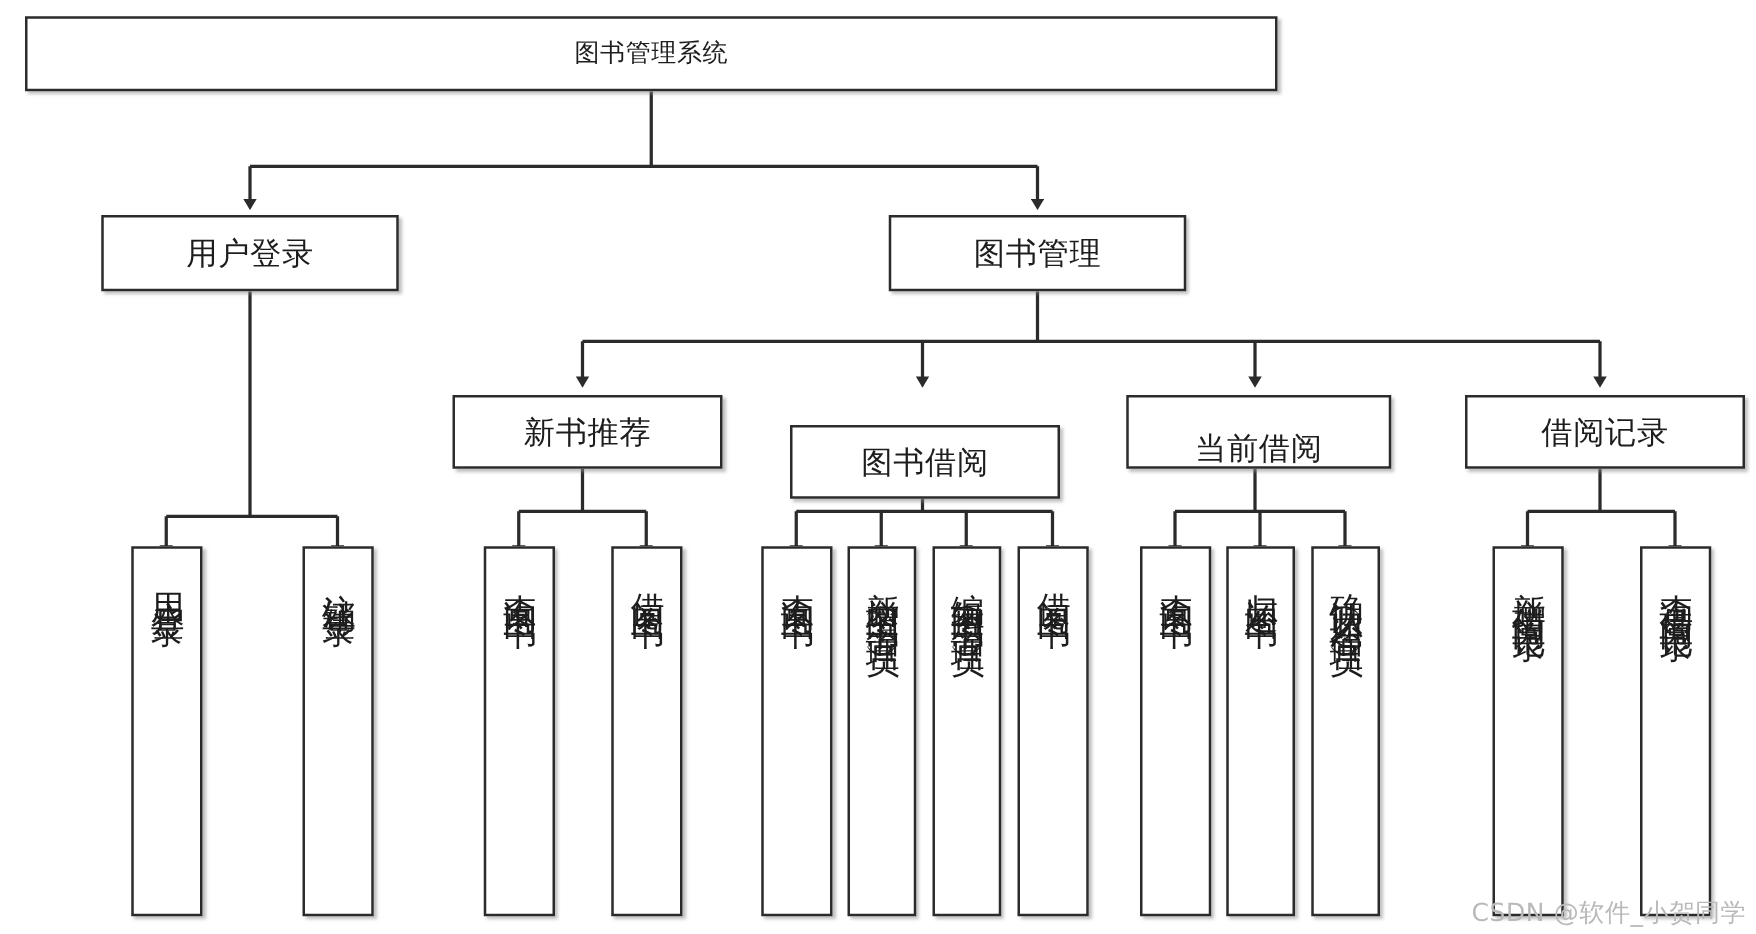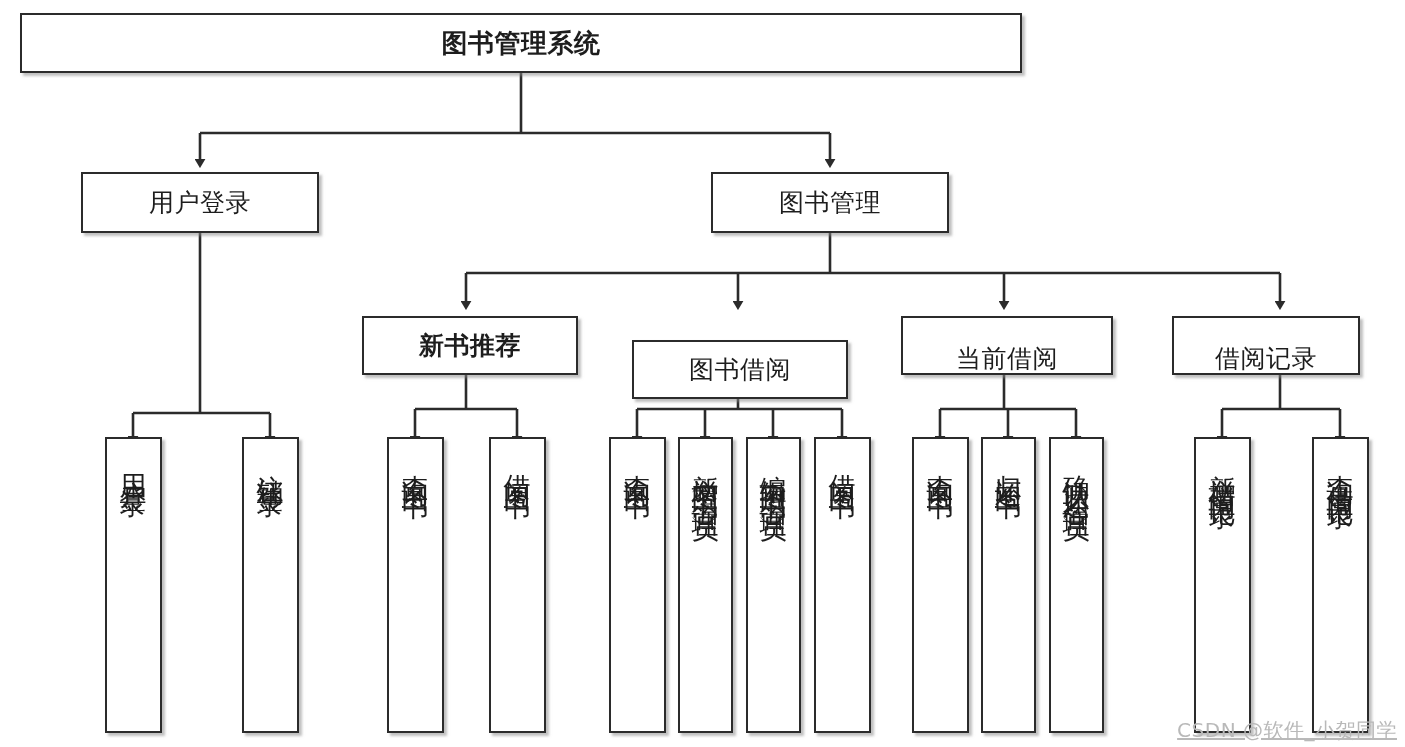--- a/index.html
+++ b/index.html
@@ -39,21 +39,21 @@
     text-align:center;
     line-height:1.18;
     letter-spacing:0.5px;
     color:#1d1d1d;
   }
   
   .node.h .label{
     font-size:25px;
     white-space:nowrap;
   }
-  .node.root .label{ font-size:26px;font-weight:bold; }
+  .node.root .label{ font-size:20px; }
   
   .node.v{
     align-items:flex-start;
     padding-top:14px;
   }
   .node.v .label{
     writing-mode:vertical-rl;
     text-orientation:upright;
     font-size:27px;
     line-height:1.0;
@@ -65,21 +65,20 @@
   .watermark{
     position:absolute;
     right:8px;
     bottom:3px;
     font-size:20px;
     color:#b9b9b9;
     letter-spacing:0.5px;
     white-space:nowrap;
     z-index:5;
     font-family:"DejaVu Sans","Liberation Sans",sans-serif;
-    text-decoration:underline;
   }
 </style>
 </head>
 <body>
 
 <div id="canvas">
 
   <svg id="edge-layer" viewBox="0 0 1405 747" width="1405" height="747">
     <defs>
       <marker id="arrow" viewBox="0 0 10 12" refX="1" refY="6" markerWidth="9" markerHeight="11" orient="auto-start-reverse" markerUnits="userSpaceOnUse">
@@ -135,33 +134,33 @@
   </div>
 
   <div class="node h" style="left:81px; top:172px; width:238px; height:61px;">
     <span class="label">用户登录</span>
   </div>
 
   <div class="node h" style="left:711px; top:172px; width:238px; height:61px;justify-content:center;">
     <span class="label">图书管理</span>
   </div>
 
-  <div class="node h" style="left:362px; top:316px; width:216px; height:59px;font-weight:bold;">
+  <div class="node h" style="left:362px; top:316px; width:216px; height:59px;">
     <span class="label">新书推荐</span>
   </div>
 
   <div class="node h" style="left:632px; top:316px; width:216px; height:59px;margin-top:24px;">
     <span class="label">图书借阅</span>
   </div>
 
   <div class="node h" style="left:901px; top:316px; width:212px; height:59px;align-items:flex-end;">
     <span class="label">当前借阅</span>
   </div>
 
-  <div class="node h" style="left:1172px; top:316px; width:188px; height:59px;align-items:flex-end;">
+  <div class="node h" style="left:1172px; top:316px; width:224px; height:59px;">
     <span class="label">借阅记录</span>
   </div>
 
   <div class="node v" style="left:105px; top:437px; width:57px; height:296px;">
     <span class="label">用户登录</span>
   </div>
 
   <div class="node v" style="left:242px; top:437px; width:57px; height:296px;">
     <span class="label">注销登录</span>
   </div>

